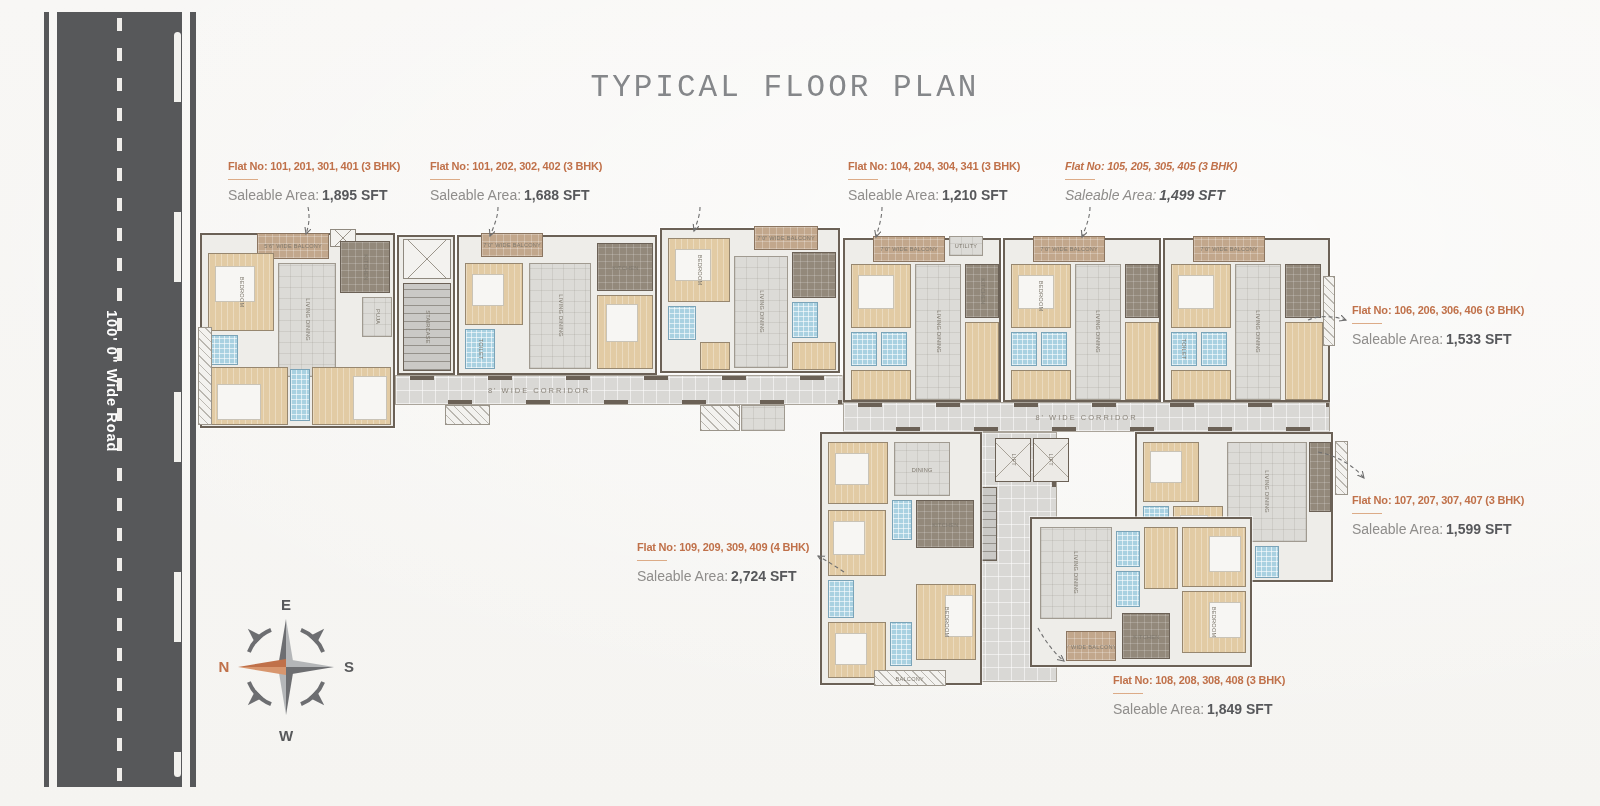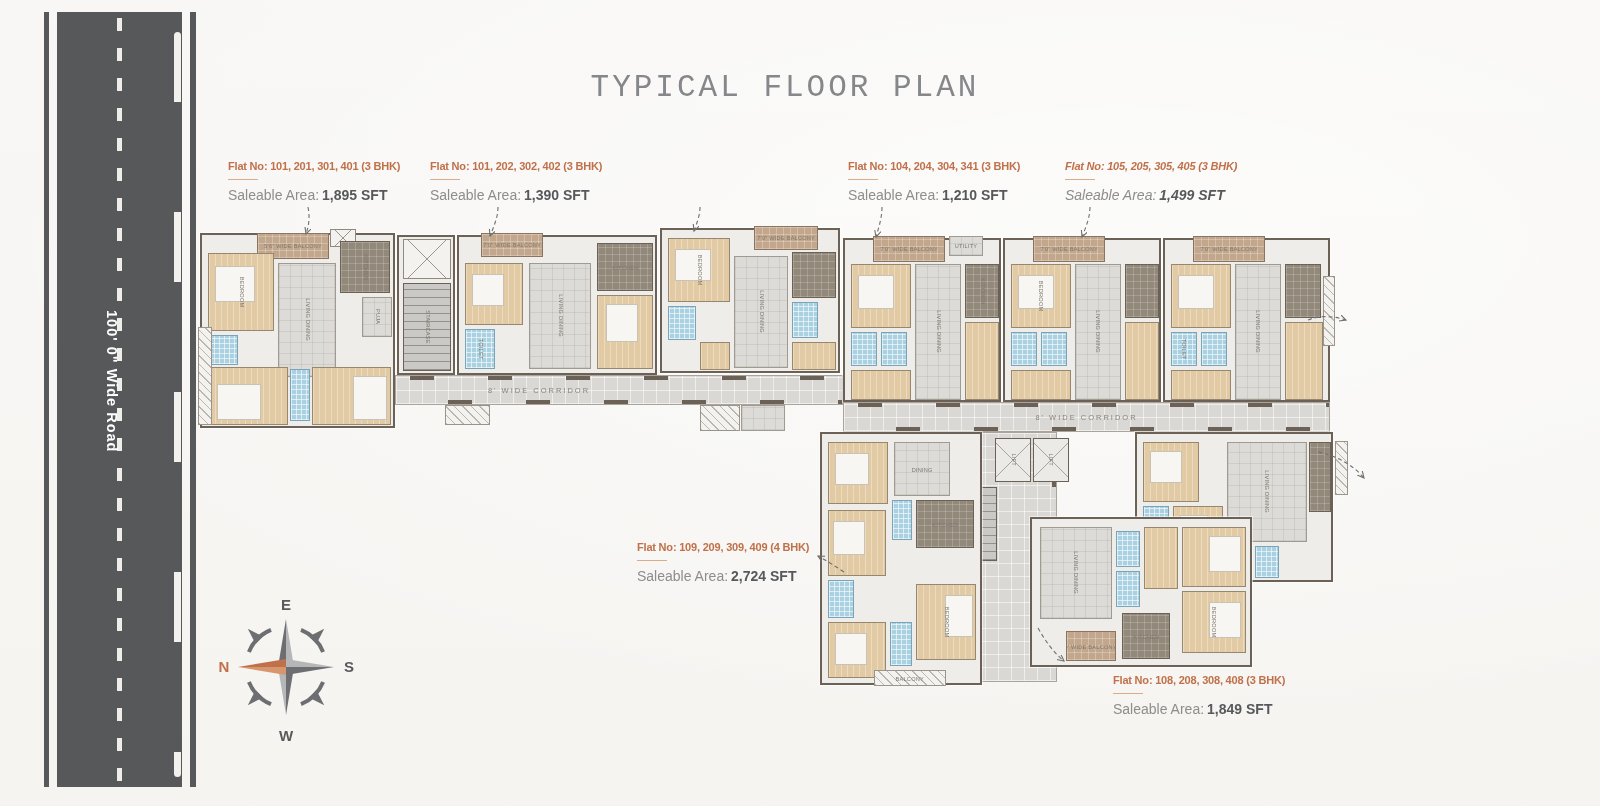--- a/index.html
+++ b/index.html
@@ -355,31 +355,41 @@
   </div>
 
   <div class="flat" style="left:228px;top:160px;">
     <div class="t">Flat No: 101, 201, 301, 401 (3 BHK)</div>
     <div class="rule"></div>
     <div class="a"><span>Saleable Area:</span><span class="v">1,895 SFT</span></div>
   </div>
   <div class="flat" style="left:430px;top:160px;">
     <div class="t">Flat No: 101, 202, 302, 402 (3 BHK)</div>
     <div class="rule"></div>
-    <div class="a"><span>Saleable Area:</span><span class="v">1,390 SFT</span></div>
+    <div class="a"><span>Saleable Area:</span><span class="v">1,688 SFT</span></div>
   </div>
   <div class="flat" style="left:848px;top:160px;">
     <div class="t">Flat No: 104, 204, 304, 341 (3 BHK)</div>
     <div class="rule"></div>
     <div class="a"><span>Saleable Area:</span><span class="v">1,210 SFT</span></div>
   </div>
   <div class="flat" style="left:1065px;top:160px;font-style:italic;">
     <div class="t">Flat No: 105, 205, 305, 405 (3 BHK)</div>
     <div class="rule"></div>
     <div class="a"><span>Saleable Area:</span><span class="v">1,499 SFT</span></div>
+  </div>
+  <div class="flat" style="left:1352px;top:304px;">
+    <div class="t">Flat No: 106, 206, 306, 406 (3 BHK)</div>
+    <div class="rule"></div>
+    <div class="a"><span>Saleable Area:</span><span class="v">1,533 SFT</span></div>
+  </div>
+  <div class="flat" style="left:1352px;top:494px;">
+    <div class="t">Flat No: 107, 207, 307, 407 (3 BHK)</div>
+    <div class="rule"></div>
+    <div class="a"><span>Saleable Area:</span><span class="v">1,599 SFT</span></div>
   </div>
   <div class="flat" style="left:1113px;top:674px;">
     <div class="t">Flat No: 108, 208, 308, 408 (3 BHK)</div>
     <div class="rule"></div>
     <div class="a"><span>Saleable Area:</span><span class="v">1,849 SFT</span></div>
   </div>
   <div class="flat" style="left:637px;top:541px;">
     <div class="t">Flat No: 109, 209, 309, 409 (4 BHK)</div>
     <div class="rule"></div>
     <div class="a"><span>Saleable Area:</span><span class="v">2,724 SFT</span></div>

